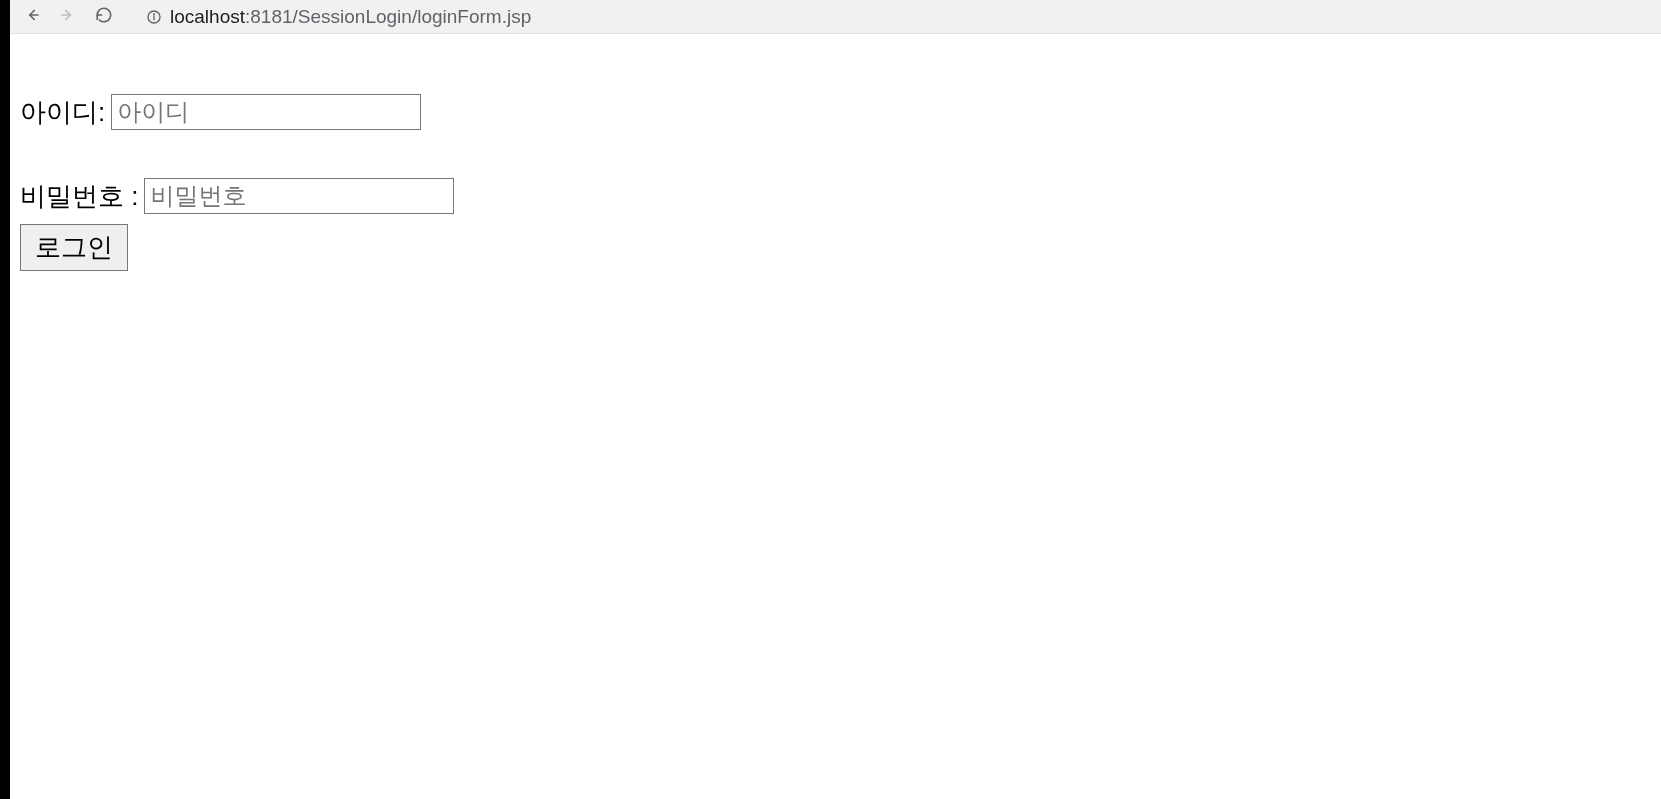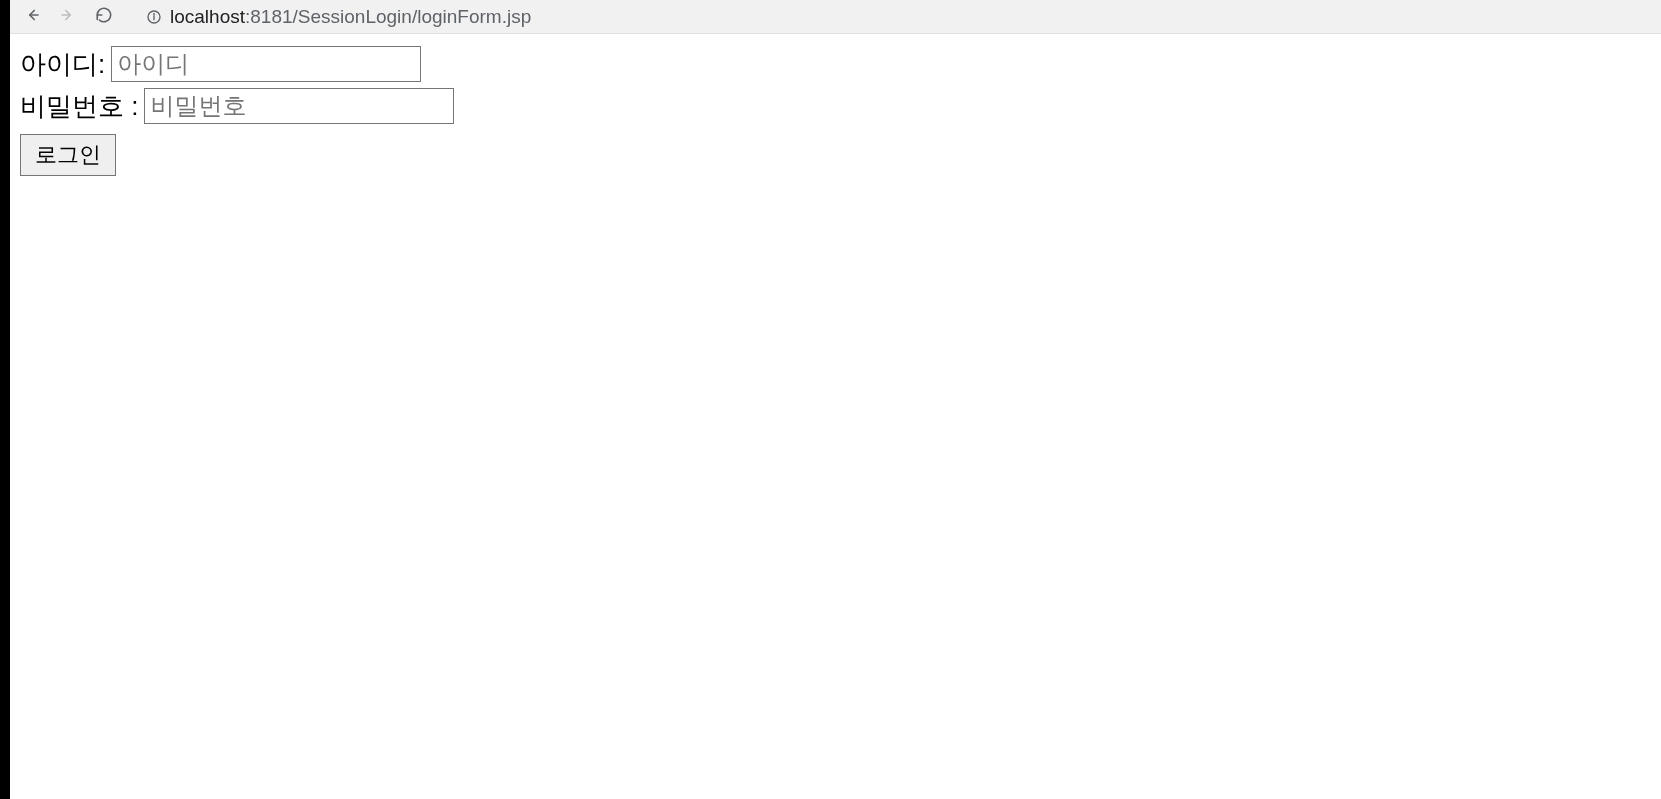--- a/index.html
+++ b/index.html
@@ -76,38 +76,39 @@
       color: #5f6368;
     }
     .page-content {
       padding: 12px 10px;
       background: #fff;
     }
     .form-row {
       display: flex;
       align-items: center;
       margin-bottom: 6px;
+      margin-top: 48px;
     }
     .form-label {
       font-size: 26px;
       color: #000;
       margin-right: 6px;
     }
     .text-input {
       font-size: 24px;
       padding: 3px 5px;
       border: 1px solid #767676;
       width: 310px;
       font-family: Arial, sans-serif;
     }
     .text-input::placeholder {
       color: #757575;
     }
     .login-btn {
-      font-size: 22px;
+      font-size: 26px;
       padding: 5px 14px;
       background: #efefef;
       border: 1px solid #767676;
       color: #000;
       font-family: Arial, sans-serif;
       margin-top: 4px;
     }
   </style>
 </head>
 <body>

